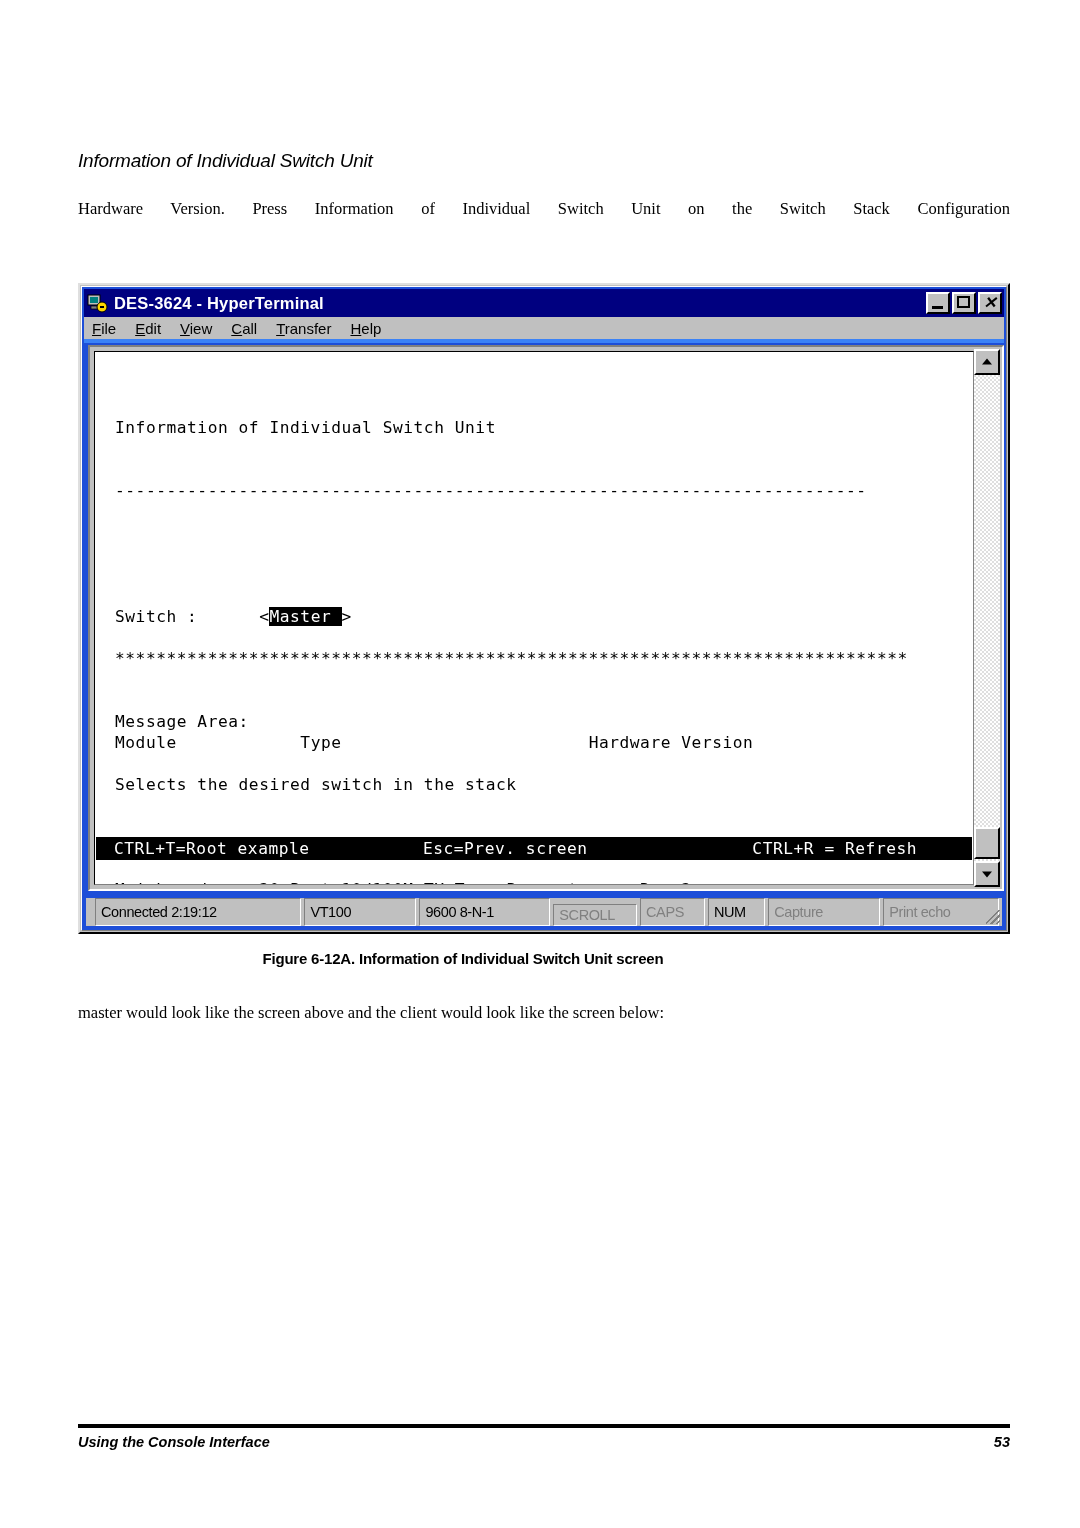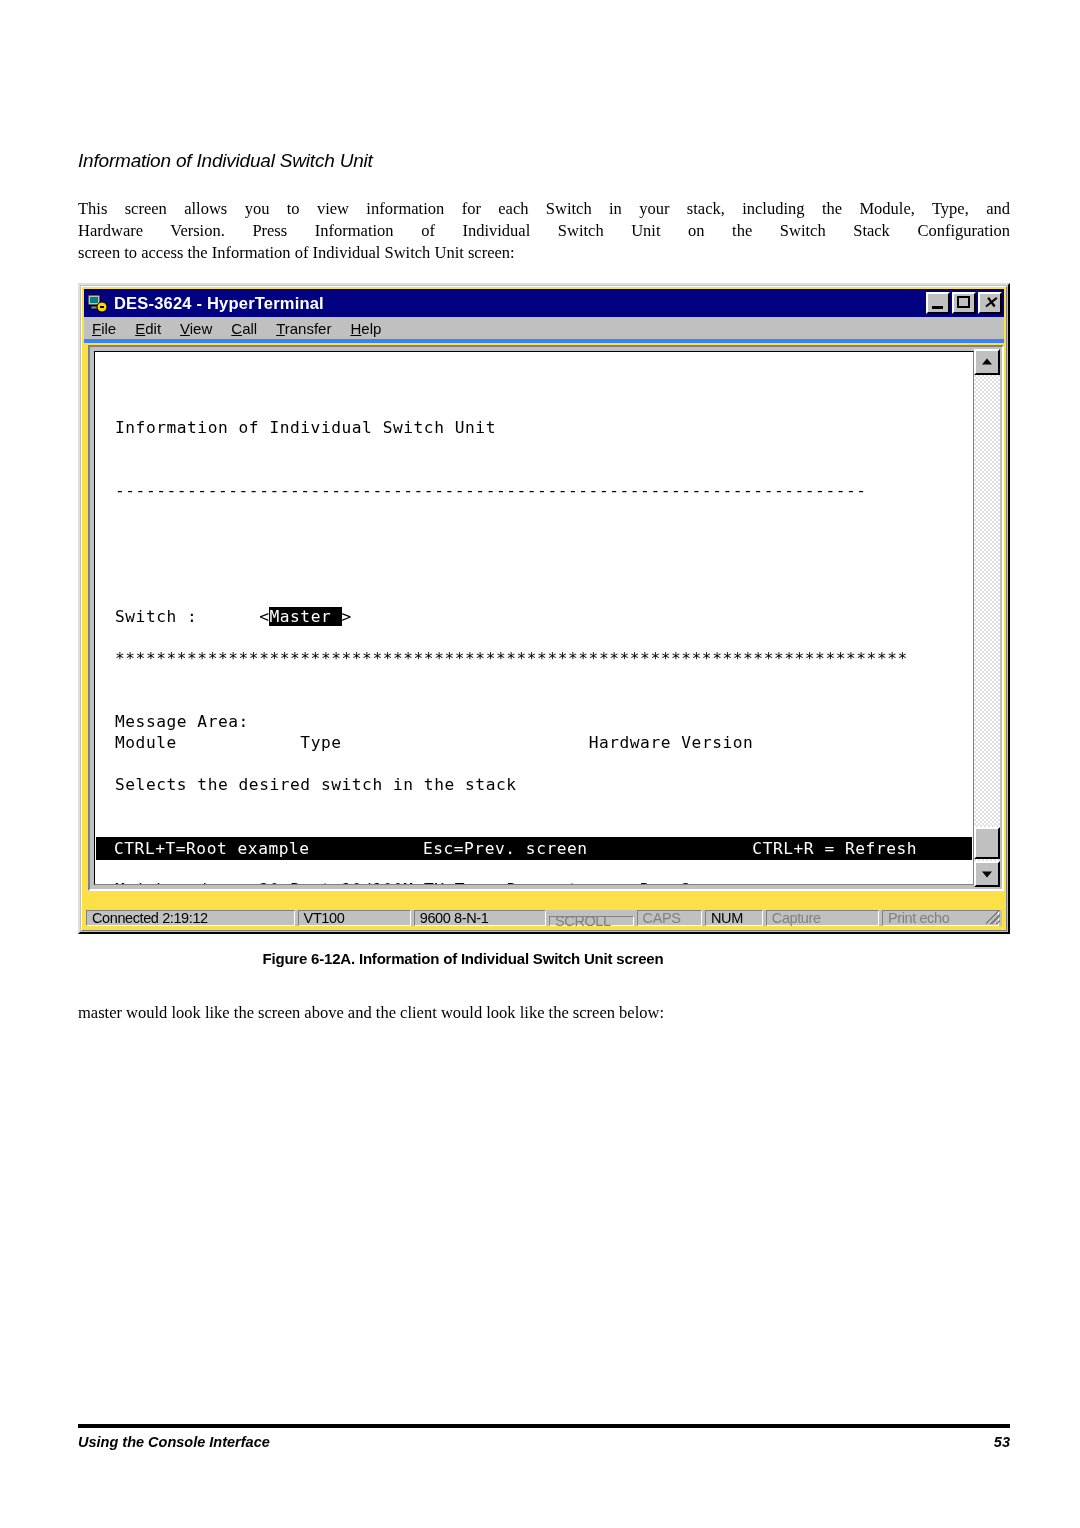--- a/index.html
+++ b/index.html
@@ -132,21 +132,21 @@
     font-family: "Liberation Sans", sans-serif;
   }
   .ht-inner {
     position: absolute;
     left: 1px; top: 1px; right: 1px; bottom: 1px;
     border-top: 1px solid #ffffff;
     border-left: 1px solid #ffffff;
     border-right: 1px solid #808080;
     border-bottom: 1px solid #808080;
     box-sizing: border-box;
-    background: #fde047;
+    background: #1d4ed8;
   }
 
   
   .ht-titlebar {
     position: absolute;
     left: 2px; top: 2px; right: 2px;
     height: 28px;
     background: #000080;
     display: flex;
     align-items: center;
@@ -343,24 +343,25 @@
     border-bottom: 2px solid #000000;
     box-sizing: border-box;
     cursor: pointer;
   }
 
   
   .ht-statusbar {
     position: absolute;
     left: 4px; right: 4px;
     bottom: 4px;
-    height: 16px;
+    height: 28px;
     display: flex;
     align-items: stretch;
     background: #c0c0c0;
+    padding-left: 9px;
   }
   .sbar-cell {
     border-top: 1px solid #808080;
     border-left: 1px solid #808080;
     border-right: 1px solid #ffffff;
     border-bottom: 1px solid #ffffff;
     box-sizing: border-box;
     display: flex;
     align-items: center;
     padding: 0 5px;
@@ -397,23 +398,21 @@
 </style>
 </head>
 <body>
 
 <div class="page">
 
 
   <div class="section-title">Information of Individual Switch Unit</div>
 
   <div class="para p1">
-    <span class="j">This screen allows you to view information for each Switch in your stack, including the Module, Type, and</span>
     <span class="j">Hardware Version. Press Information of Individual Switch Unit on the Switch Stack Configuration</span>
-    <span class="l">screen to access the Information of Individual Switch Unit screen:</span>
   </div>
 
   <div class="ht-window">
     <div class="ht-inner">
 
       <div class="ht-titlebar">
         <span class="ht-title-icon">
           <svg width="21" height="21" viewBox="0 0 21 21">
             <rect x="1" y="2" width="12" height="10" fill="#c0c0c0" stroke="#000" stroke-width="1"></rect>
             <rect x="3" y="4" width="8" height="6" fill="#008080"></rect>

